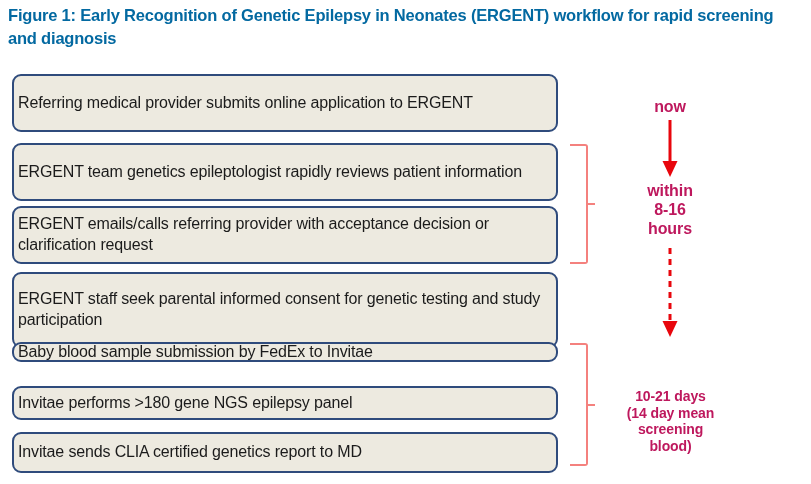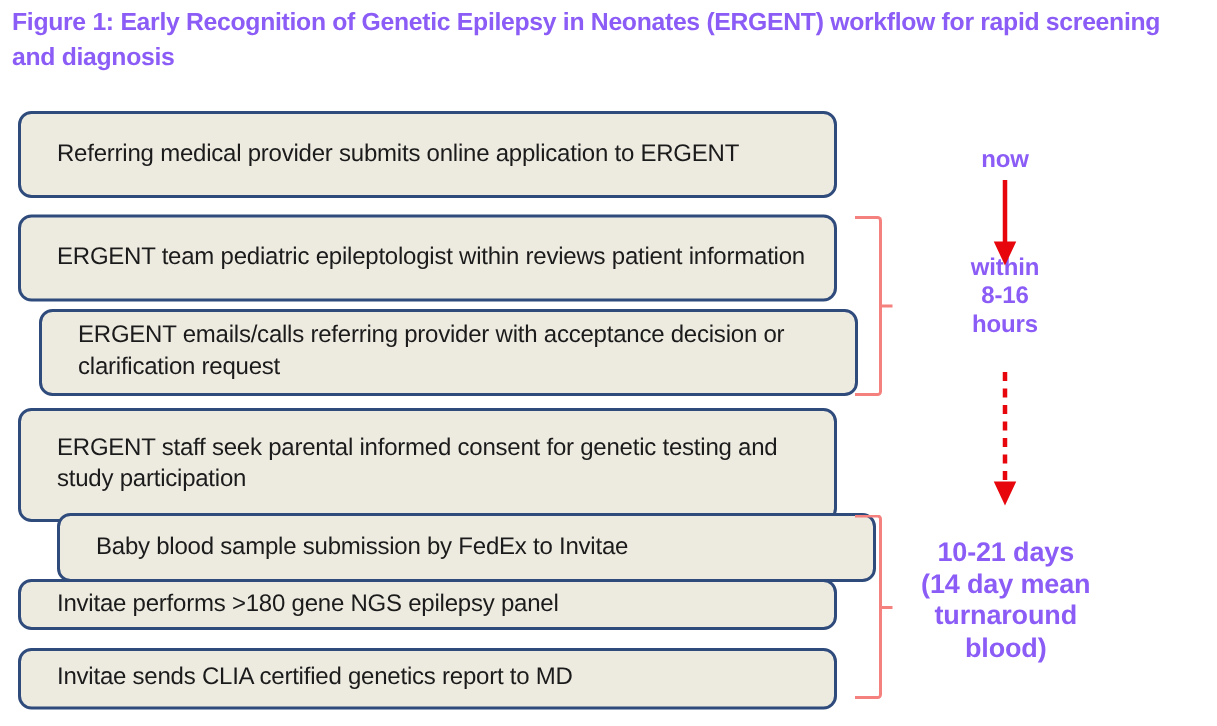--- a/index.html
+++ b/index.html
@@ -22,47 +22,47 @@
   
   #figure-caption {
     position: absolute;
     left: 8px;
     top: 4px;
     width: 795px;
     font-size: 16.5px;
     font-weight: bold;
     line-height: 1.42;
     letter-spacing: -0.2px;
-    color: #8b5cf6;
+    color: #0369a1;
   }
 
   
   .flow-box {
     position: absolute;
     left: 12px;
     width: 546px;
     box-sizing: border-box;
     background: #EDEAE0;
     border: 2px solid #2F4B7C;
     border-radius: 9px;
-    padding: 5px 10px 5px 24px;
+    padding: 5px 10px 5px 4px;
     font-size: 16px;
     line-height: 1.30;
     color: #1b1b1b;
     letter-spacing: -0.15px;
     display: flex;
     align-items: center;
   }
   .flow-box .flow-box-text { display: block; width: 100%; }
 
   .box-1 { top: 74px;  height: 58px; }
   .box-2 { top: 143px; height: 58px; }
-  .box-3 { top: 206px; height: 58px; margin-left: 14px; }
+  .box-3 { top: 206px; height: 58px; }
   .box-4 { top: 272px; height: 76px; }
-  .box-5 { top: 342px; height: 46px; margin-left: 26px; }
+  .box-5 { top: 342px; height: 20px; }
   .box-6 { top: 386px; height: 34px; }
   .box-7 { top: 432px; height: 41px; }
 
   
   .brace {
     position: absolute;
     left: 570px;
     width: 18px;
     border: 2px solid #F4817E;
     border-left: none;
@@ -82,26 +82,26 @@
   .brace-upper { top: 144px; height: 120px; }
   .brace-lower { top: 343px; height: 123px; }
 
   
   .timeline-label {
     position: absolute;
     text-align: center;
     font-size: 16px;
     font-weight: bold;
     line-height: 1.18;
-    color: #8b5cf6;
+    color: #be185d;
     letter-spacing: -0.1px;
   }
   #label-now      { left: 600px; top: 98px;  width: 140px; }
-  #label-within   { left: 600px; top: 170px; width: 140px; }
-  #label-turnaround { left: 588px; top: 358px; width: 165px; font-size: 18px; text-align: center; }
+  #label-within   { left: 600px; top: 182px; width: 140px; }
+  #label-turnaround { left: 588px; top: 388px; width: 165px; font-size: 14px; text-align: center; }
 
   
   .arrow-svg {
     position: absolute;
     left: 641px;
     width: 58px;
   }
   #arrow-solid  { top: 120px; height: 58px; }
   #arrow-dashed { top: 248px; height: 90px; }
 </style>
@@ -109,21 +109,21 @@
 <body>
 
 <div id="figure-root">
 
   <div id="figure-caption">Figure 1: Early Recognition of Genetic Epilepsy in Neonates (ERGENT) workflow for rapid screening and diagnosis</div>
 
   <div class="flow-box box-1">
     <span class="flow-box-text">Referring medical provider submits online application to ERGENT</span>
   </div>
   <div class="flow-box box-2">
-    <span class="flow-box-text">ERGENT team pediatric epileptologist within reviews patient information</span>
+    <span class="flow-box-text">ERGENT team genetics epileptologist rapidly reviews patient information</span>
   </div>
   <div class="flow-box box-3">
     <span class="flow-box-text">ERGENT emails/calls referring provider with acceptance decision or clarification request</span>
   </div>
   <div class="flow-box box-4">
     <span class="flow-box-text">ERGENT staff seek parental informed consent for genetic testing and study participation</span>
   </div>
   <div class="flow-box box-5">
     <span class="flow-box-text">Baby blood sample submission by FedEx to Invitae</span>
   </div>
@@ -141,21 +141,21 @@
 
   <div class="timeline-label" id="label-within">
     <div>within</div>
     <div>8-16</div>
     <div>hours</div>
   </div>
 
   <div class="timeline-label" id="label-turnaround">
     <div>10-21 days</div>
     <div>(14 day mean</div>
-    <div>turnaround</div>
+    <div>screening</div>
     <div>blood)</div>
   </div>
 
   <svg class="arrow-svg" id="arrow-solid" viewBox="0 0 58 58">
     <line x1="29" y1="0" x2="29" y2="44" stroke="#E8060D" stroke-width="3"></line>
     <polygon points="29,57 21.5,41 36.5,41" fill="#E8060D"></polygon>
   </svg>
 
   <svg class="arrow-svg" id="arrow-dashed" viewBox="0 0 58 90">
     <line x1="29" y1="0" x2="29" y2="74" stroke="#E8060D" stroke-width="3" stroke-dasharray="6 5"></line>

